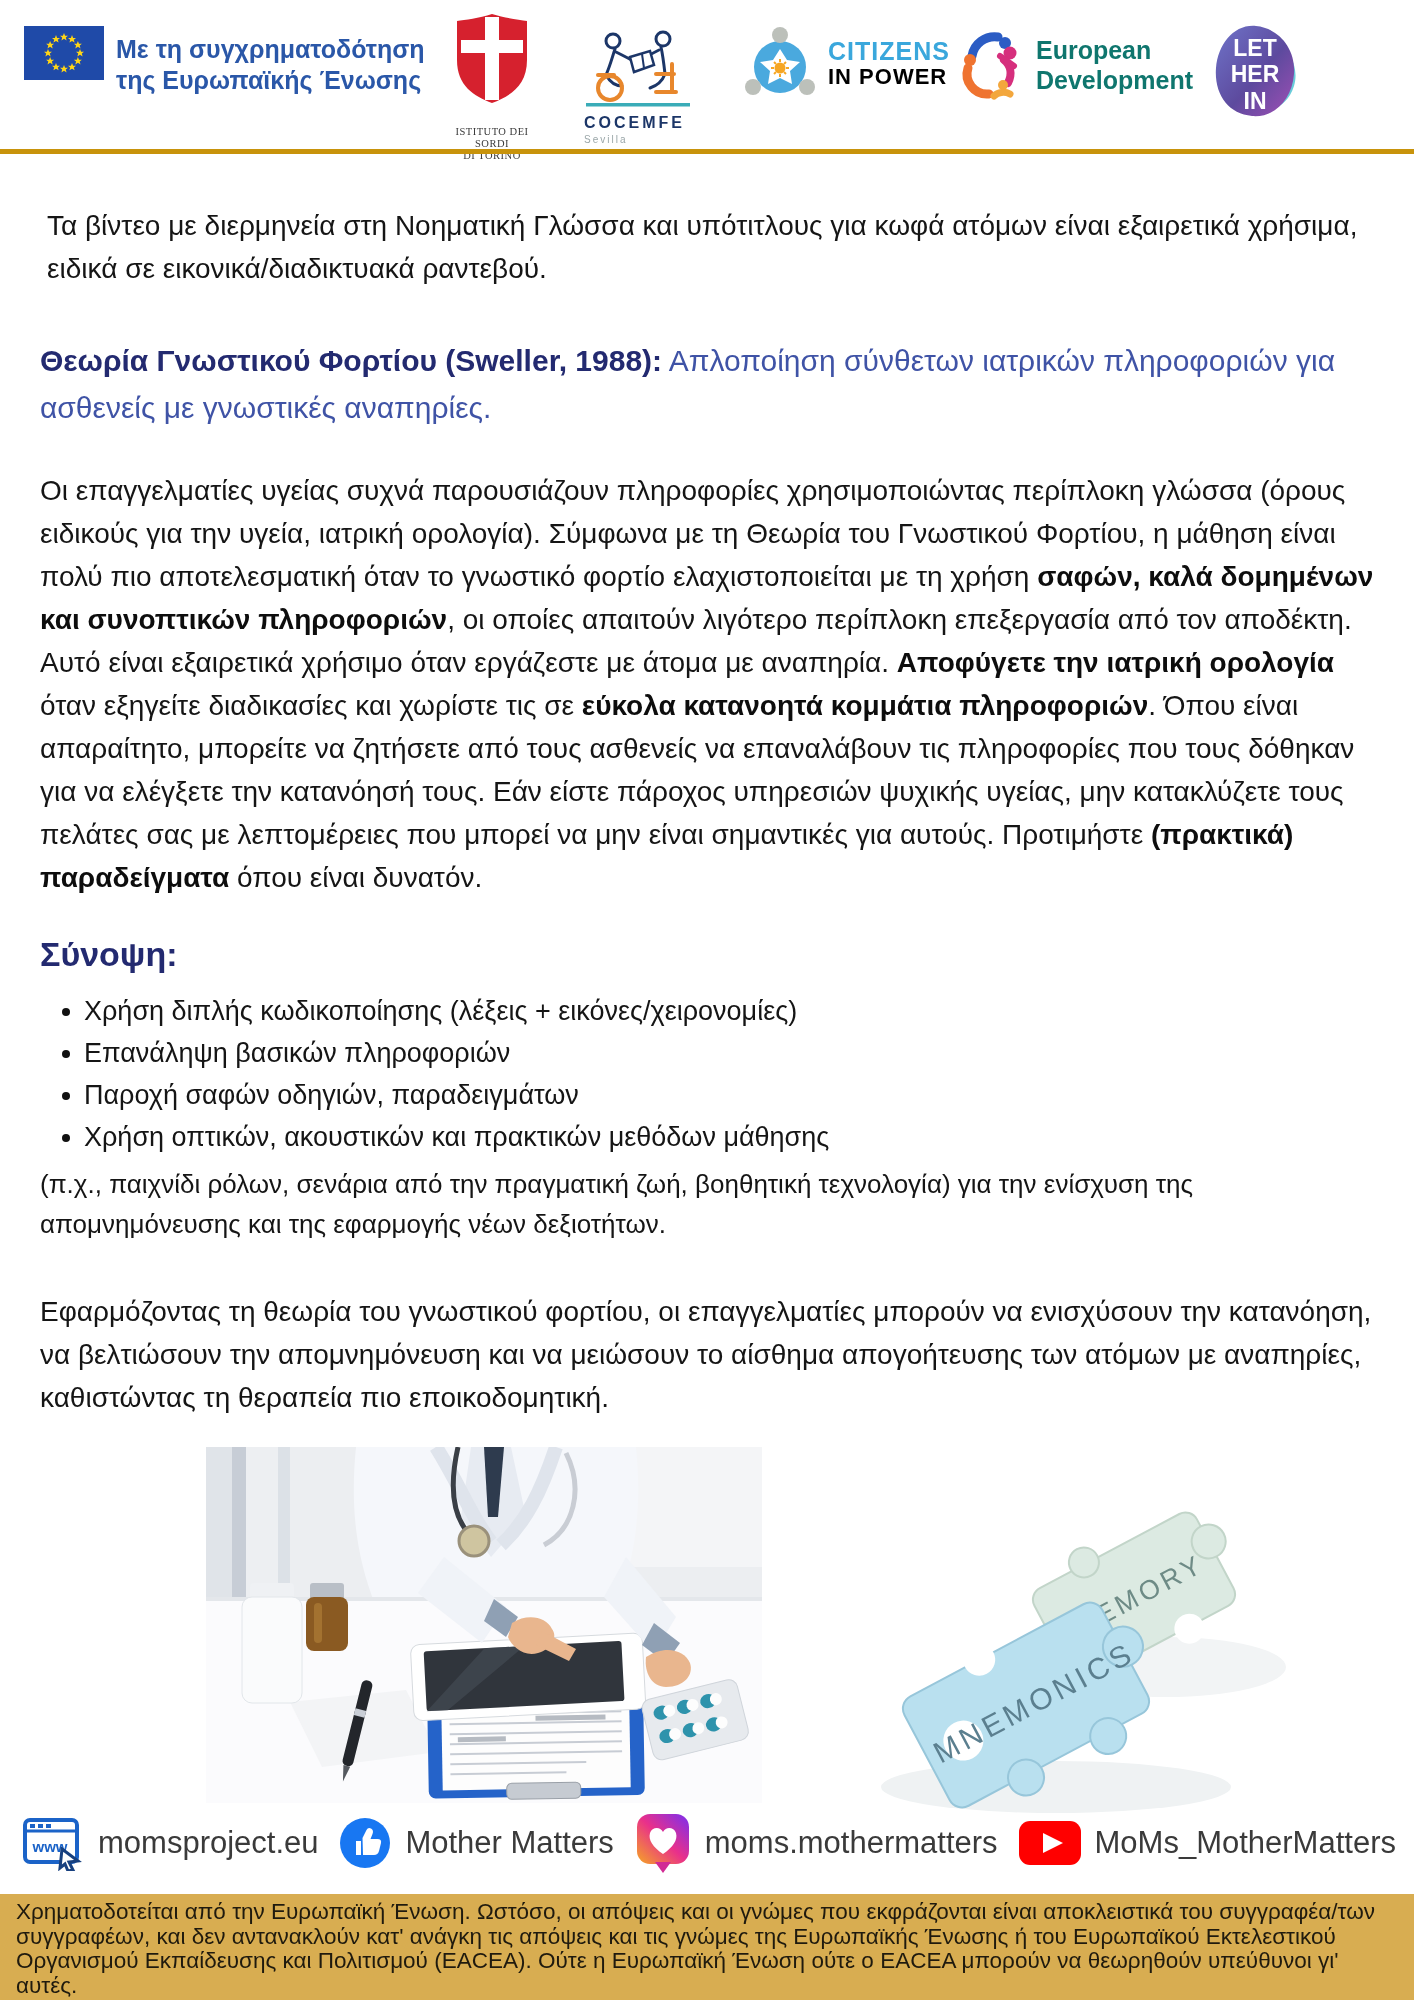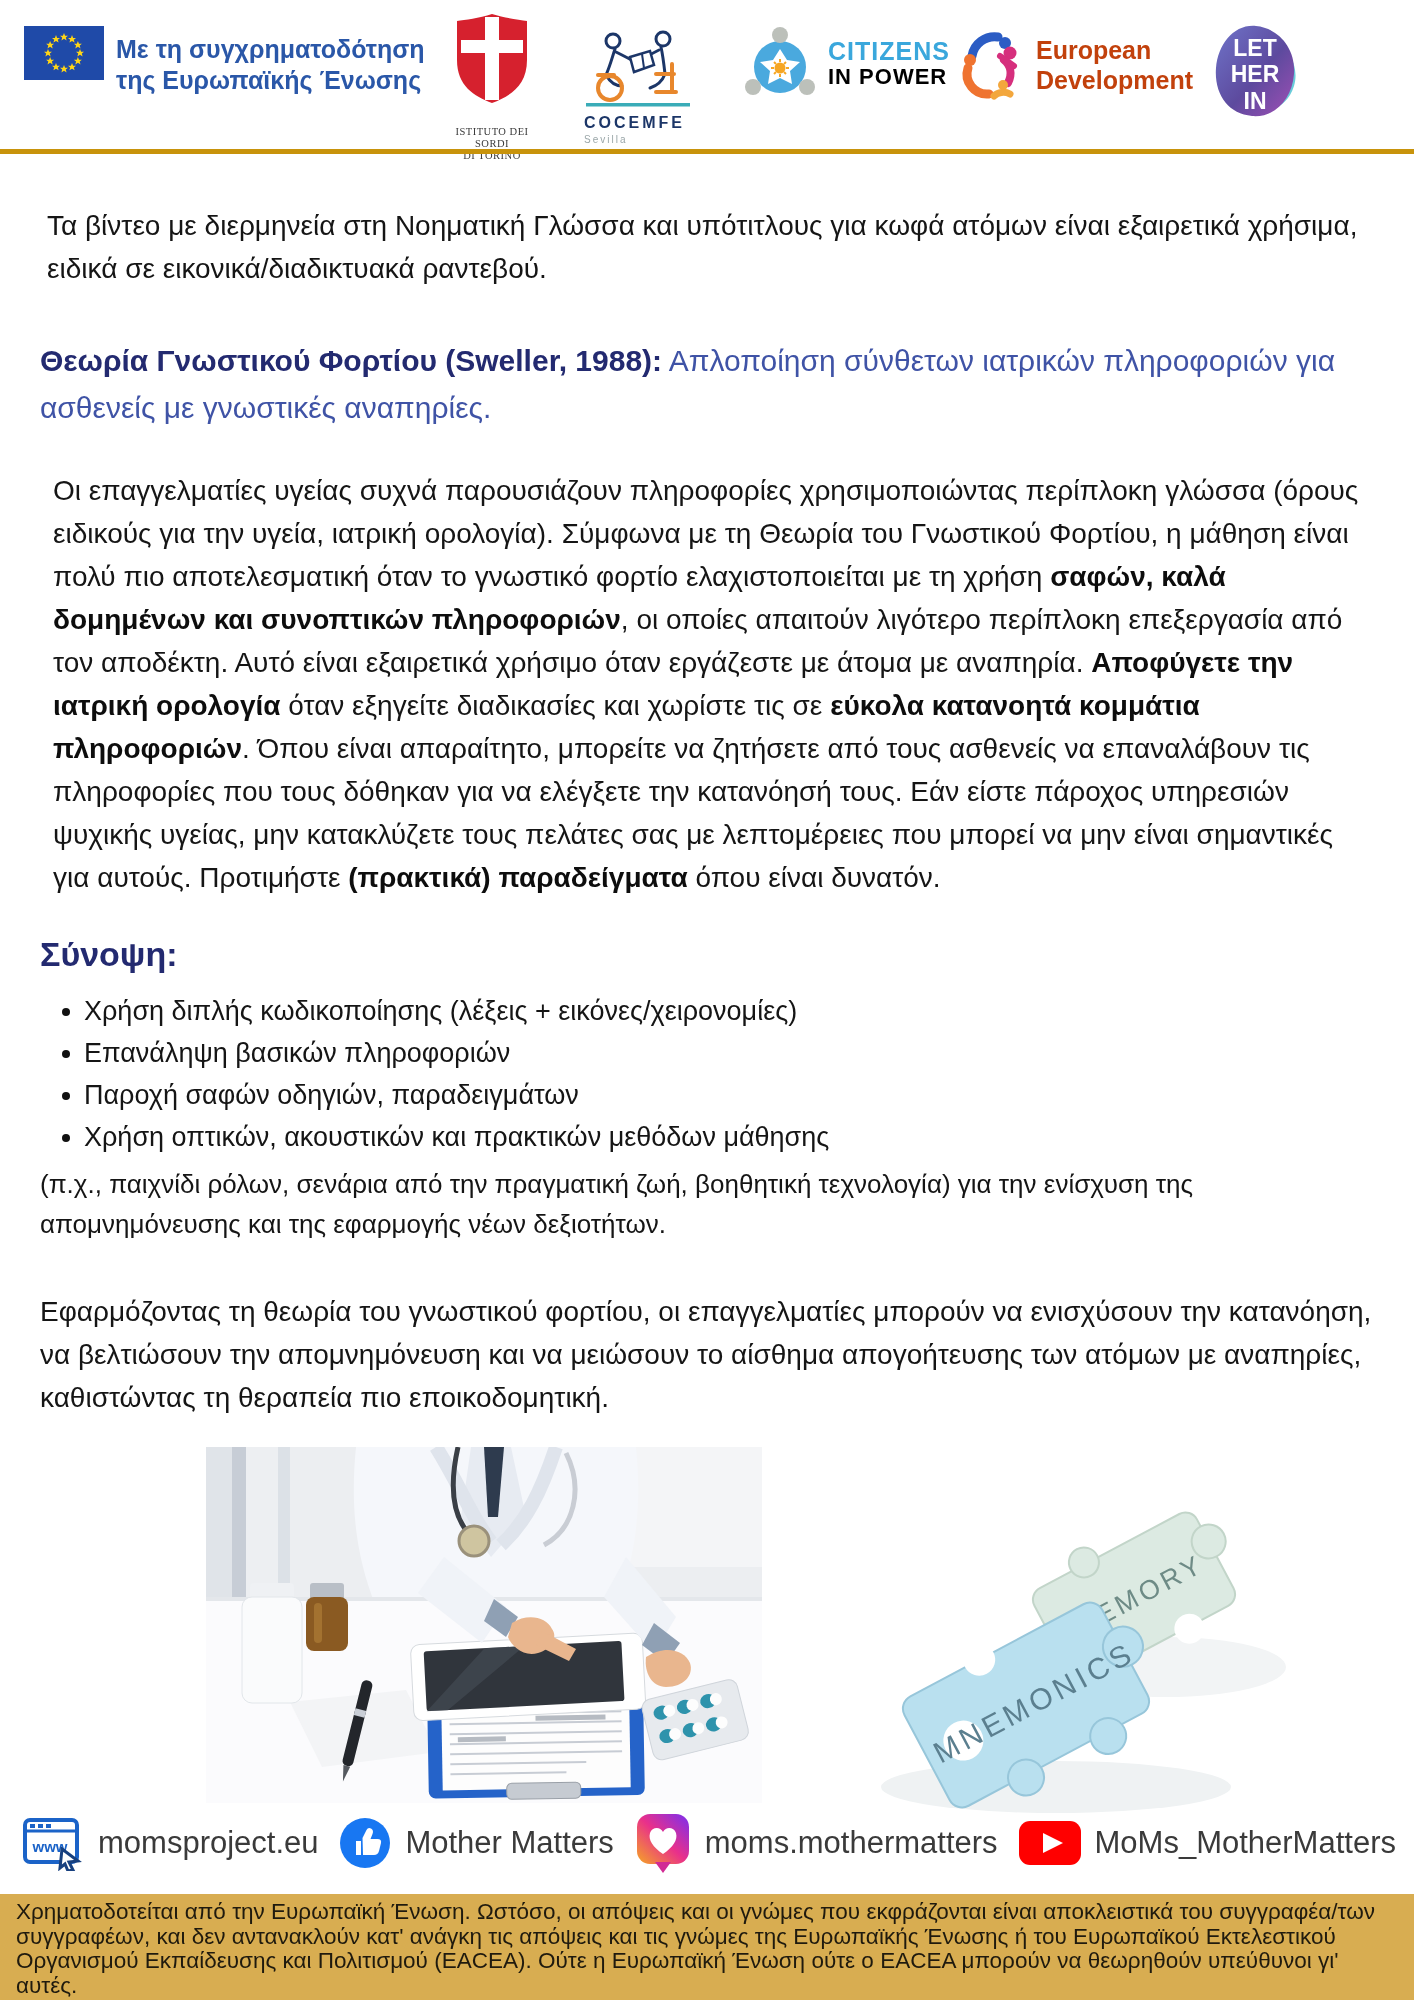--- a/index.html
+++ b/index.html
@@ -15,31 +15,31 @@
   .eu-text{left:116px;top:34px;font-weight:bold;color:#2a57a8;font-size:25px;line-height:31px;}
   .istituto{left:437px;top:12px;width:110px;text-align:center;}
   .istituto .cap{font-family:"Liberation Serif","DejaVu Serif",serif;font-size:10.5px;color:#3a3a3a;line-height:12px;margin-top:18px;letter-spacing:.5px;}
   .cocemfe{left:584px;top:28px;width:118px;text-align:left;}
   .cocemfe .nm{font-size:16px;font-weight:bold;letter-spacing:3px;color:#1c3668;margin-top:2px;}
   .cocemfe .sub{font-size:10px;color:#9aa6a8;letter-spacing:2px;margin-top:2px;}
   .citizens{left:742px;top:26px;display:flex;align-items:center;gap:10px;}
   .citizens .t1{font-size:25px;font-weight:bold;color:#3aa7dc;letter-spacing:1px;line-height:26px;}
   .citizens .t2{font-size:22px;font-weight:bold;color:#000000;letter-spacing:1px;line-height:26px;}
   .eudev{left:958px;top:28px;display:flex;align-items:center;gap:8px;}
-  .eudev .t{font-size:25px;font-weight:bold;color:#c2410c;line-height:30px;}
+  .eudev .t{font-size:25px;font-weight:bold;color:#0f766e;line-height:30px;}
   .letherin{left:1208px;top:22px;}
   
   .divider{left:0;top:149px;width:1414px;height:5px;background:#C8930B;}
   
   .content{position:absolute;left:40px;top:176px;width:1336px;}
   .intro{font-size:28px;line-height:43px;padding-left:7px;}
   .theory{margin-top:47px;font-size:30px;line-height:47px;}
   .theory .b{font-weight:bold;color:#232a70;}
   .theory .r{color:#3f53a6;}
-  .p2{margin-top:38px;font-size:28px;line-height:43px;margin-left:13px;}
+  .p2{margin-top:38px;font-size:28px;line-height:43px;}
   .p2 b{color:#0d0d0d;}
   .syn-h{margin-top:36px;font-size:34px;font-weight:bold;color:#232a70;}
   .bullets{list-style:none;margin:16px 0 0 0;padding:0 0 0 22px;}
   .bullets li{font-size:27px;line-height:42px;position:relative;padding-left:22px;}
   .bullets li::before{content:"";position:absolute;left:0;top:18px;width:8px;height:8px;border-radius:50%;background:#111;}
   .note{font-size:26px;line-height:40px;margin-top:6px;}
   .closing{margin-top:46px;font-size:28px;line-height:43px;}
   .images-row{margin-top:24px;display:flex;align-items:flex-start;}
   .doctor-wrap{margin-left:166px;width:556px;height:356px;}
   .puzzle-wrap{margin-left:104px;margin-top:40px;width:424px;height:352px;}

